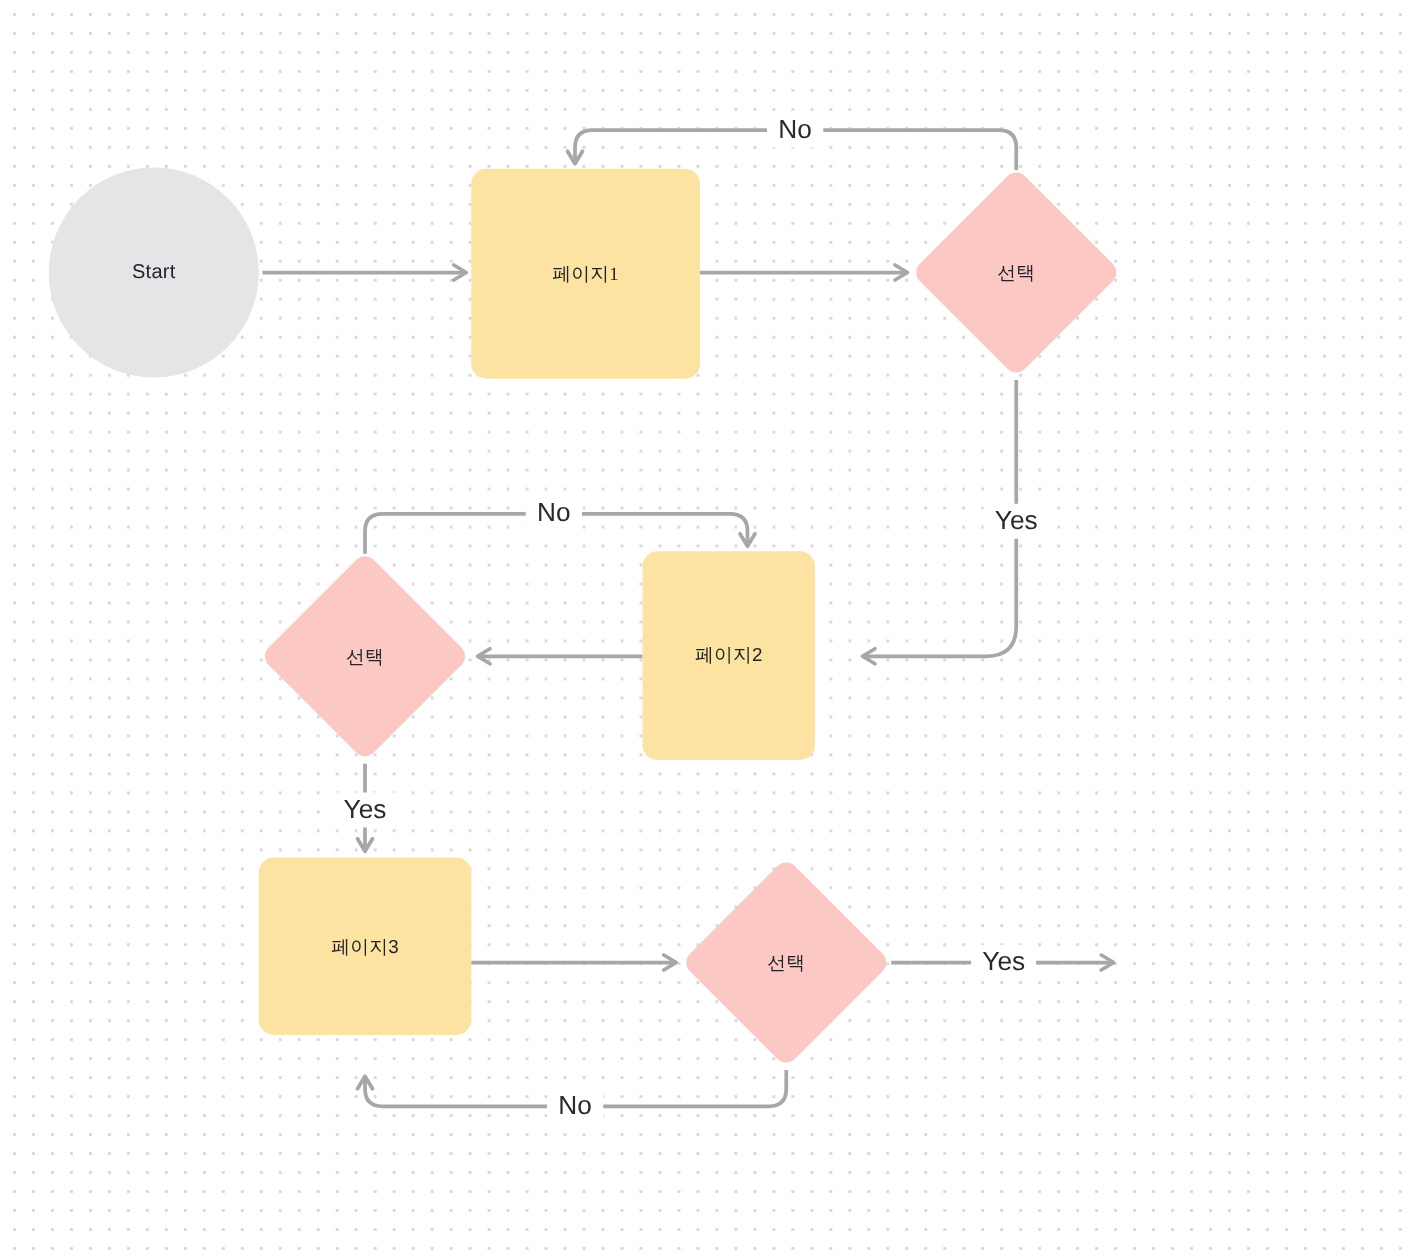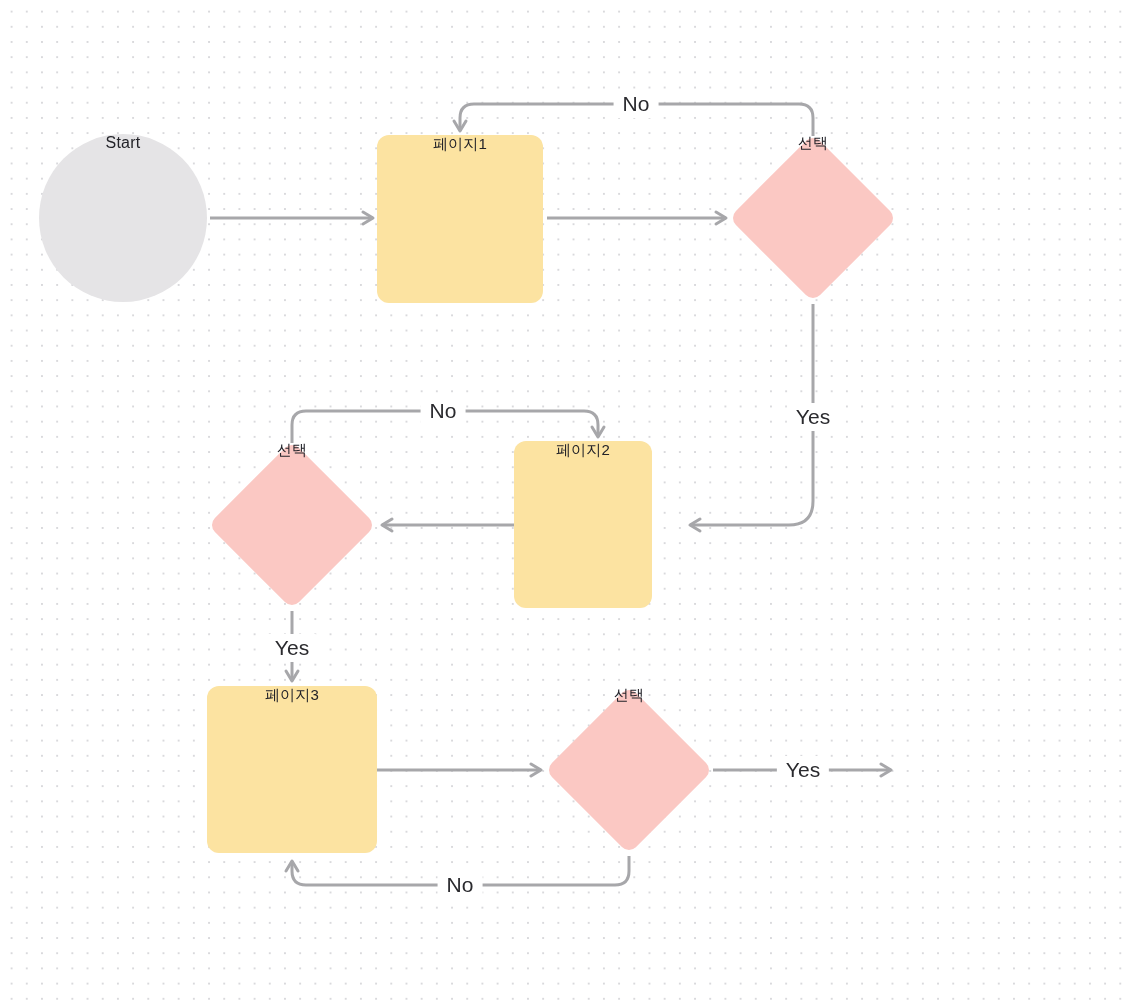--- a/index.html
+++ b/index.html
@@ -21,20 +21,21 @@
   .connectors {
     position: absolute;
     left: 0;
     top: 0;
     width: 1127px;
     height: 1006px;
   }
   .node {
     position: absolute;
     display: flex;
+    align-items: center;
     justify-content: center;
     box-sizing: border-box;
   }
   .node-label {
     position: relative;
     z-index: 2;
     font-size: 15px;
     color: #222228;
     letter-spacing: 0.2px;
     text-align: center;
@@ -94,39 +95,39 @@
       <path d="M 377 770 H 541" marker-end="url(#arrowhead)"></path>
       <path d="M 713 770 H 891" marker-end="url(#arrowhead)"></path>
       <path d="M 629 856 V 871 Q 629 885 615 885 H 306 Q 292 885 292 871 V 861" marker-end="url(#arrowhead)"></path>
     </g>
   </svg>
 
   <div class="node terminal" style="left:39px; top:134px; width:168px; height:168px;">
     <span class="node-label">Start</span>
   </div>
 
-  <div class="node process" style="left:377px; top:135px; width:166px; height:168px;">
+  <div class="node process" style="left:377px; top:135px; width:183px; height:168px;font-family:Liberation Serif, serif;">
     <span class="node-label">페이지1</span>
   </div>
 
   <div class="node diamond-wrap" style="left:729px; top:134px; width:168px; height:168px;">
     <span class="diamond-bg"></span>
     <span class="node-label">선택</span>
   </div>
 
   <div class="node process" style="left:514px; top:441px; width:138px; height:167px;">
     <span class="node-label">페이지2</span>
   </div>
 
   <div class="node diamond-wrap" style="left:208px; top:441px; width:168px; height:168px;">
     <span class="diamond-bg"></span>
     <span class="node-label">선택</span>
   </div>
 
-  <div class="node process" style="left:207px; top:686px; width:170px; height:167px;">
+  <div class="node process" style="left:207px; top:686px; width:170px; height:142px;">
     <span class="node-label">페이지3</span>
   </div>
 
   <div class="node diamond-wrap" style="left:545px; top:686px; width:168px; height:168px;">
     <span class="diamond-bg"></span>
     <span class="node-label">선택</span>
   </div>
 
 
   <div class="edge-label" style="left:636px; top:104px;">No</div>

